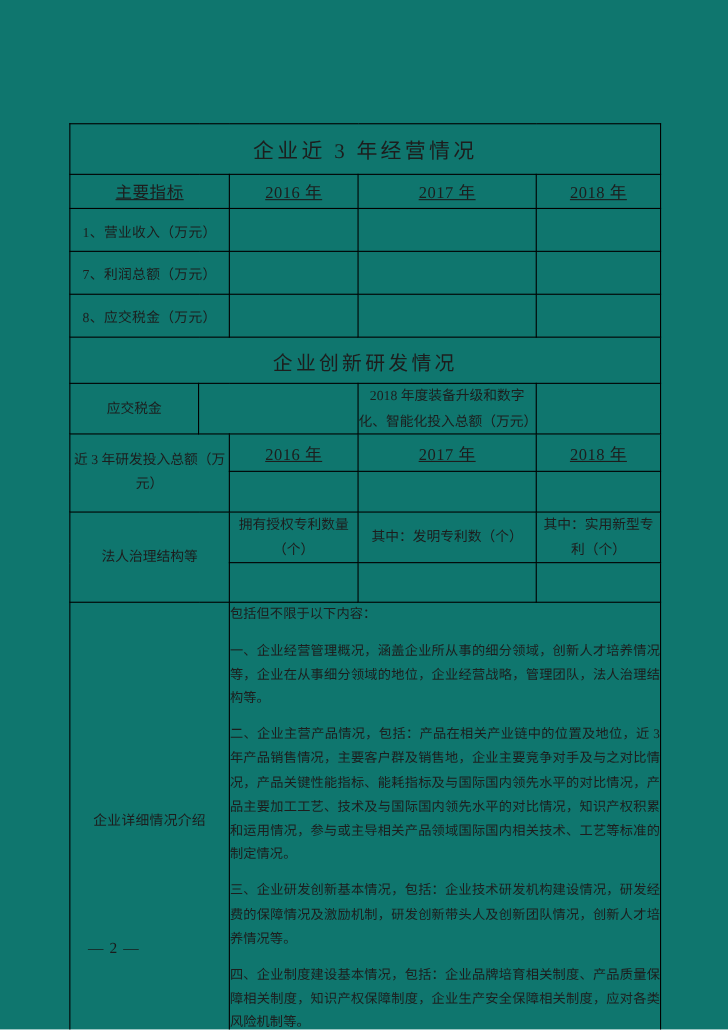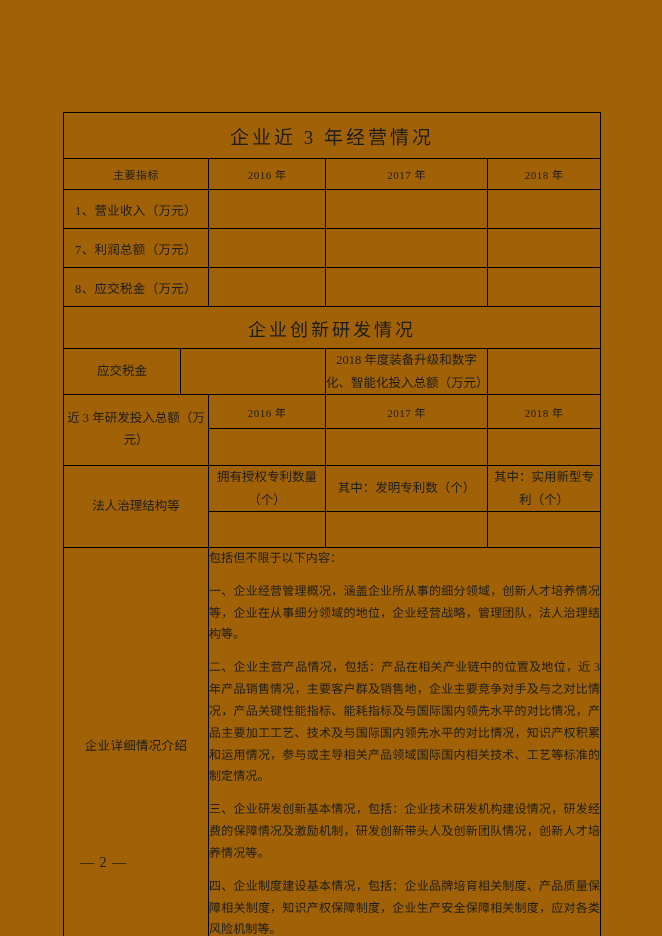--- a/index.html
+++ b/index.html
@@ -16,21 +16,21 @@
     font-family: "Liberation Serif", "DejaVu Serif", serif;
     color: #1a1a1a;
     -webkit-font-smoothing: antialiased;
   }
 
   .page {
     position: absolute;
     left: 0; top: 0;
     width: 662px;
     height: 936px;
-    background: #a16207;
+    background: #0f766e;
   }
 
   
   .form-table {
     position: absolute;
     left: 63px;
     top: 112px;
     width: 537px;
     border-collapse: collapse;
     table-layout: fixed;
@@ -55,22 +55,23 @@
     height: 41px;
     font-size: 18px;
     letter-spacing: 3px;
     font-weight: 400;
     color: #2b2b2b;
   }
 
   
   .hdr {
     height: 30px;
-    font-size: 11px;
+    font-size: 15px;
     letter-spacing: 0.5px;
+    text-decoration: underline;
   }
   .row-label {
     height: 38px;
     font-size: 12.5px;
     text-align: left;
     padding-left: 7px;
     letter-spacing: 0.3px;
     white-space: nowrap;
   }
   .blank-cell {

